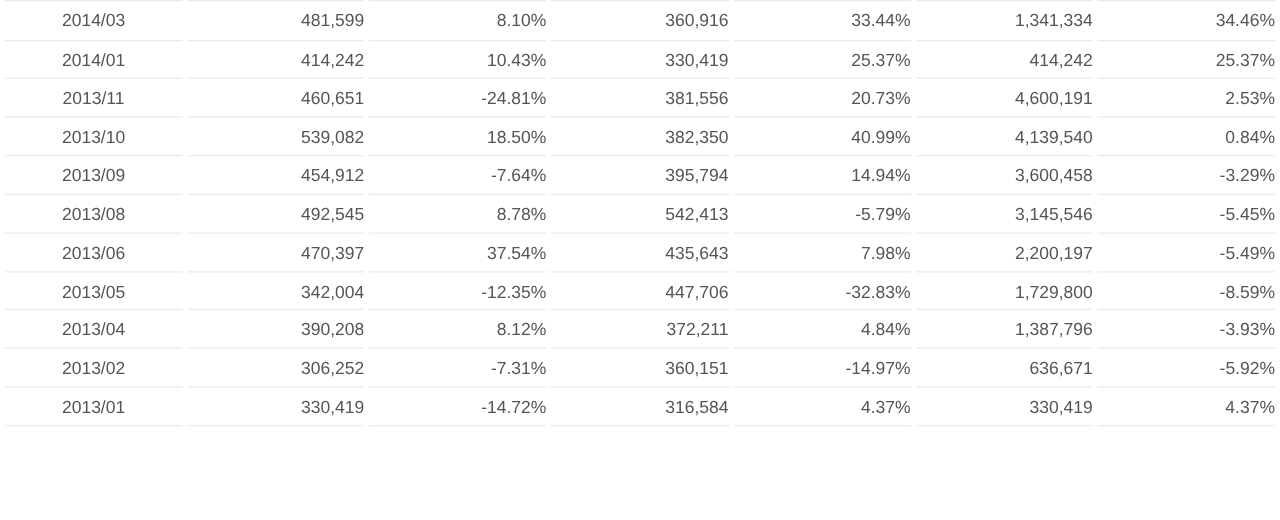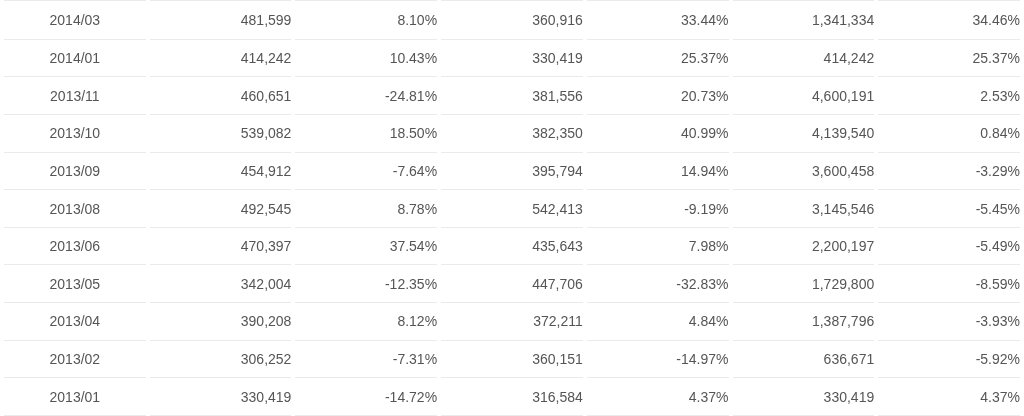--- a/index.html
+++ b/index.html
@@ -6,21 +6,21 @@
     margin: 0;
     padding: 0;
     background: #ffffff;
     width: 1024px;
     height: 416px;
     overflow: hidden;
     font-family: "Liberation Sans", sans-serif;
   }
   table.data-table {
     width: 1024px;
-    height: 416px;
+    height: 341px;
     border-collapse: separate;
     border-spacing: 4px 0;
     table-layout: fixed;
   }
   table.data-table td {
     border-bottom: 1px solid #eaeaea;
     font-size: 14px;
     color: #555555;
     padding: 0;
     white-space: nowrap;
@@ -89,21 +89,21 @@
         <td class="cell-right">395,794</td>
         <td class="cell-right">14.94%</td>
         <td class="cell-right">3,600,458</td>
         <td class="cell-right neg">-3.29%</td>
       </tr>
       <tr>
         <td class="cell-center">2013/08</td>
         <td class="cell-right">492,545</td>
         <td class="cell-right">8.78%</td>
         <td class="cell-right">542,413</td>
-        <td class="cell-right neg">-9.19%</td>
+        <td class="cell-right neg">-5.79%</td>
         <td class="cell-right">3,145,546</td>
         <td class="cell-right neg">-5.45%</td>
       </tr>
       <tr>
         <td class="cell-center">2013/06</td>
         <td class="cell-right">470,397</td>
         <td class="cell-right">37.54%</td>
         <td class="cell-right">435,643</td>
         <td class="cell-right">7.98%</td>
         <td class="cell-right">2,200,197</td>

